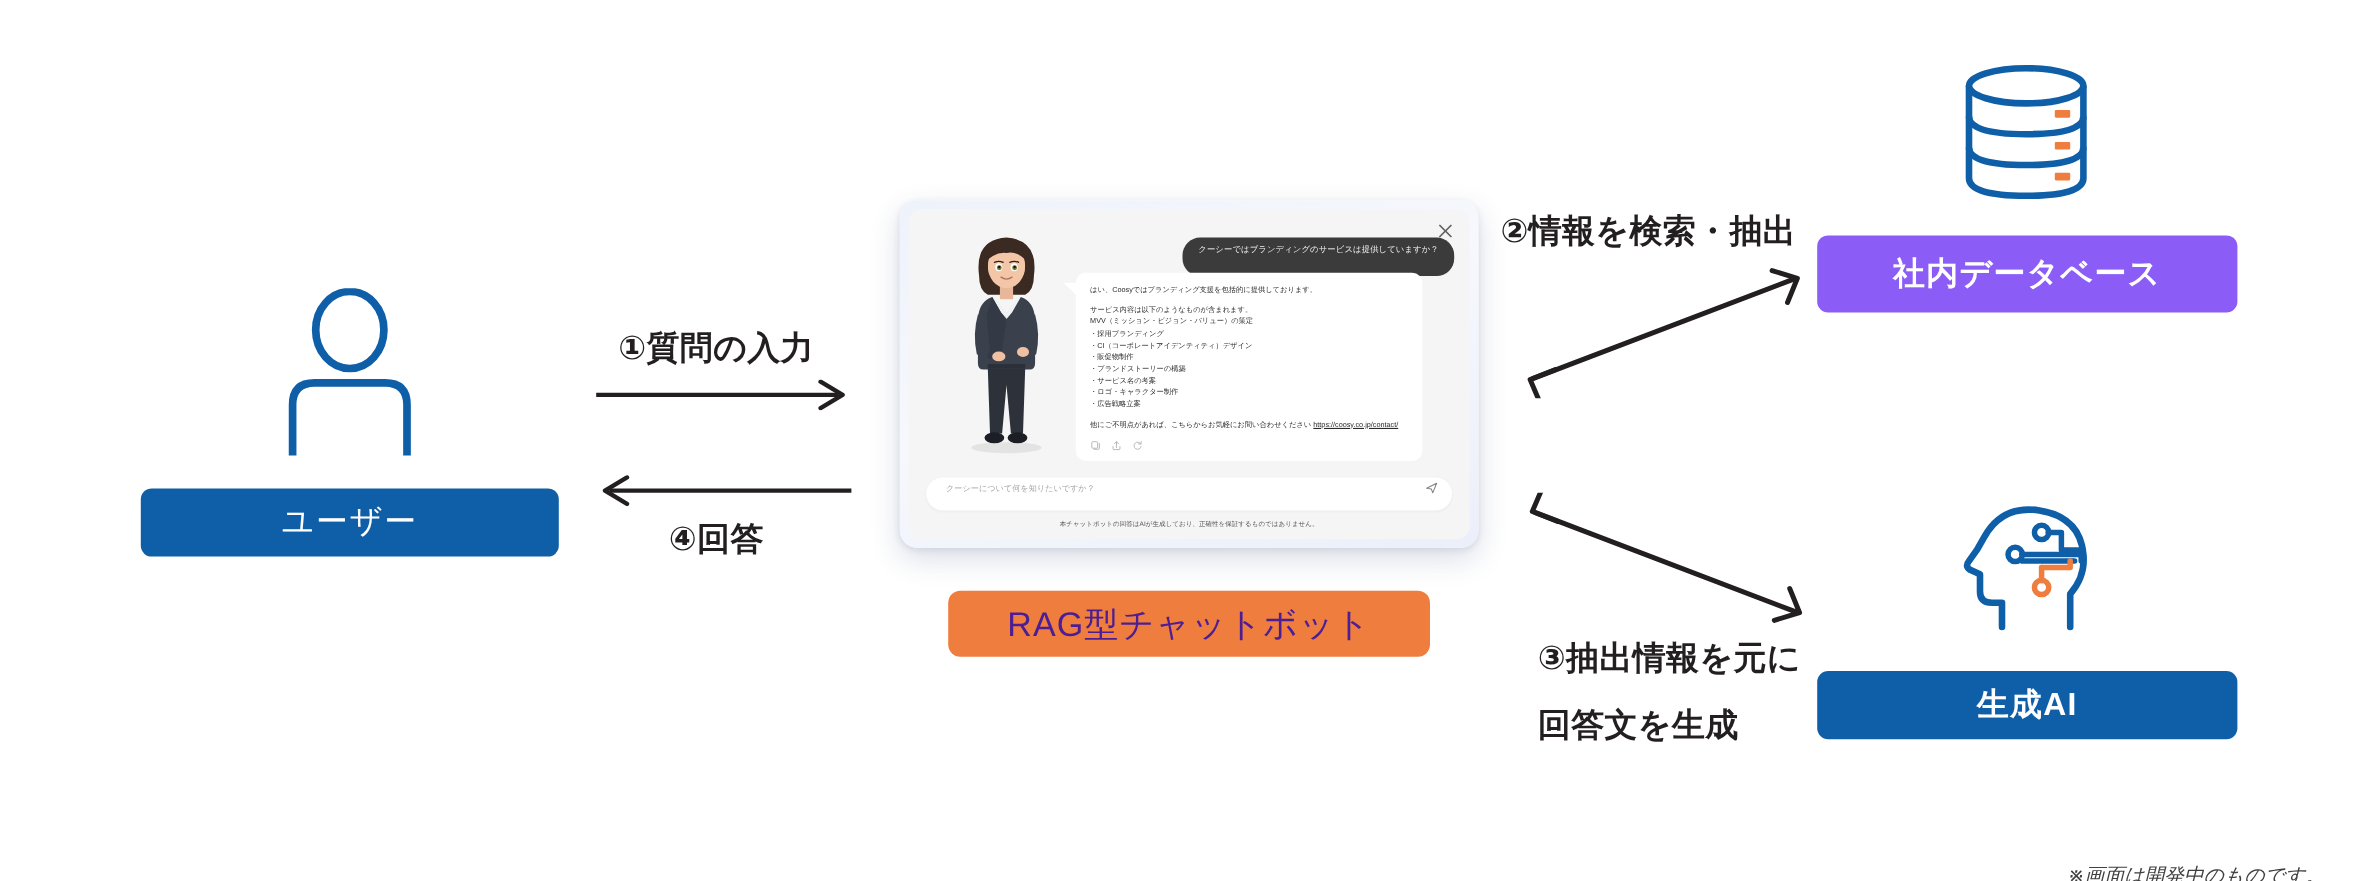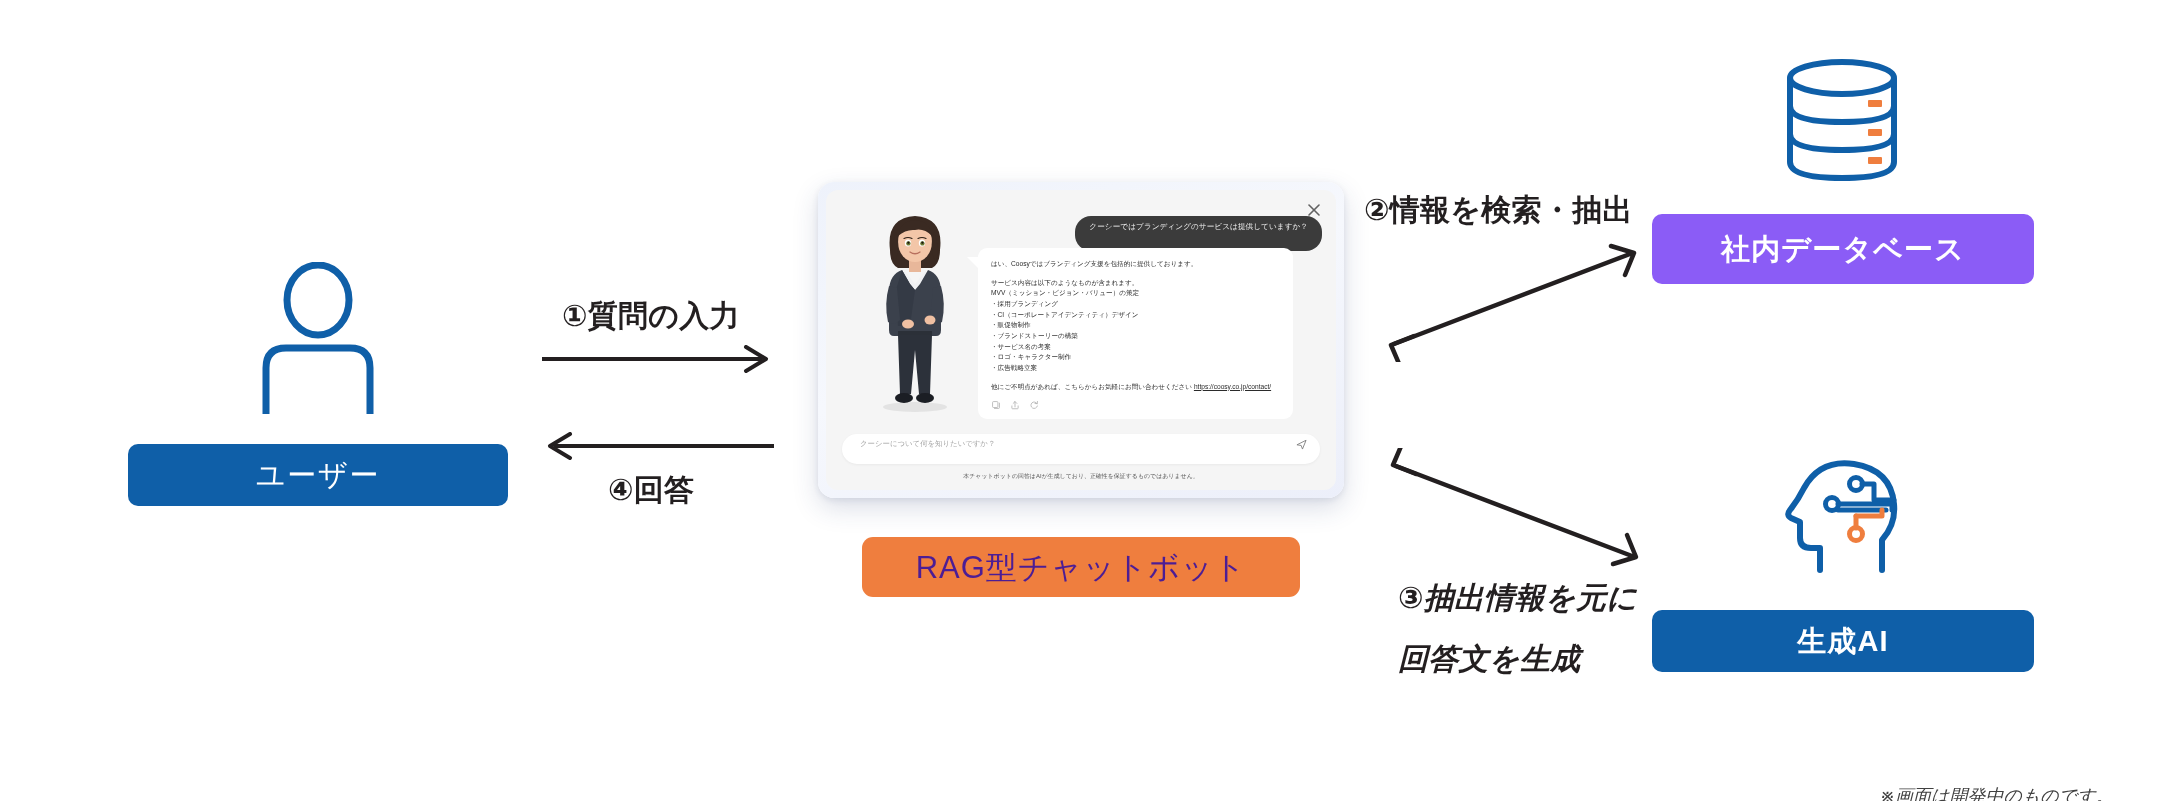--- a/index.html
+++ b/index.html
@@ -239,21 +239,21 @@
   #ai-label-box .box-text {
     color: #ffffff;
     font-size: 29px;
     font-weight: bold;
     letter-spacing: 0.04em;
     line-height: 1;
   }
 
   
   #label-step2 { left: 1364px; top: 190px; font-size: 30px; }
-  #label-step3 { left: 1398px; top: 578px; font-size: 30px; font-style: italic; }
+  #label-step3 { left: 1398px; top: 578px; font-size: 30px; }
   #label-step3 .l2 { display: block; margin-top: 20px; }
   #arrow-db { left: 1368px; top: 232px; width: 290px; height: 130px; }
   #arrow-ai { left: 1370px; top: 448px; width: 290px; height: 130px; }
 
   
   #footnote {
     left: 1880px; top: 784px;
     font-size: 18px;
     color: #404040;
     white-space: nowrap;

